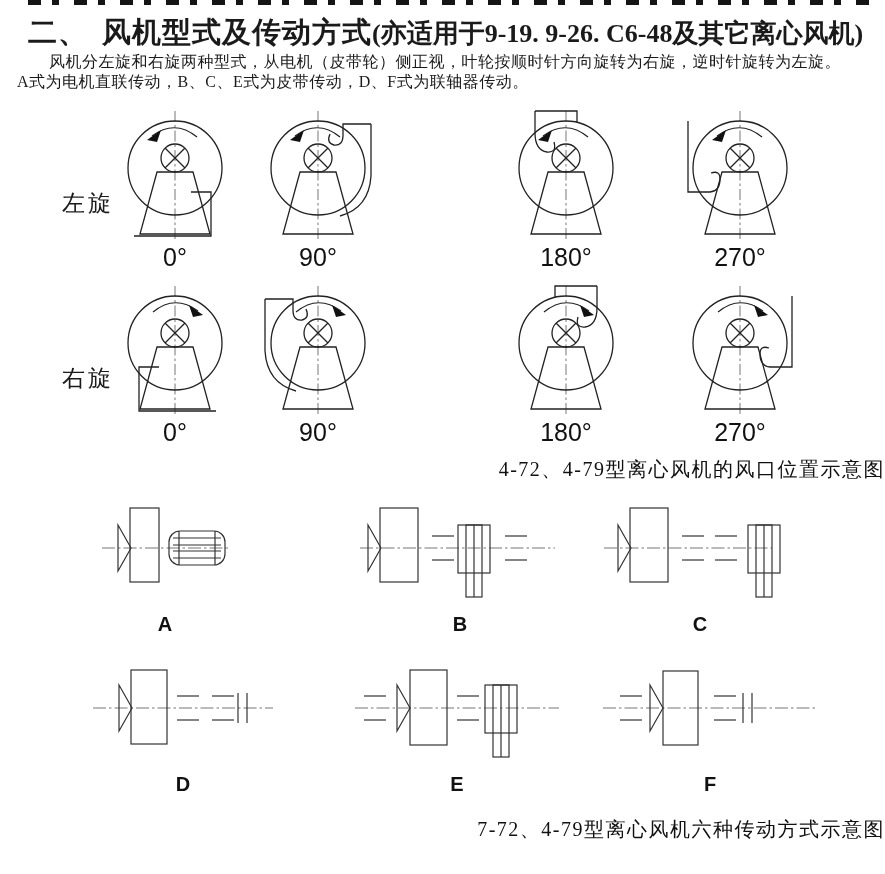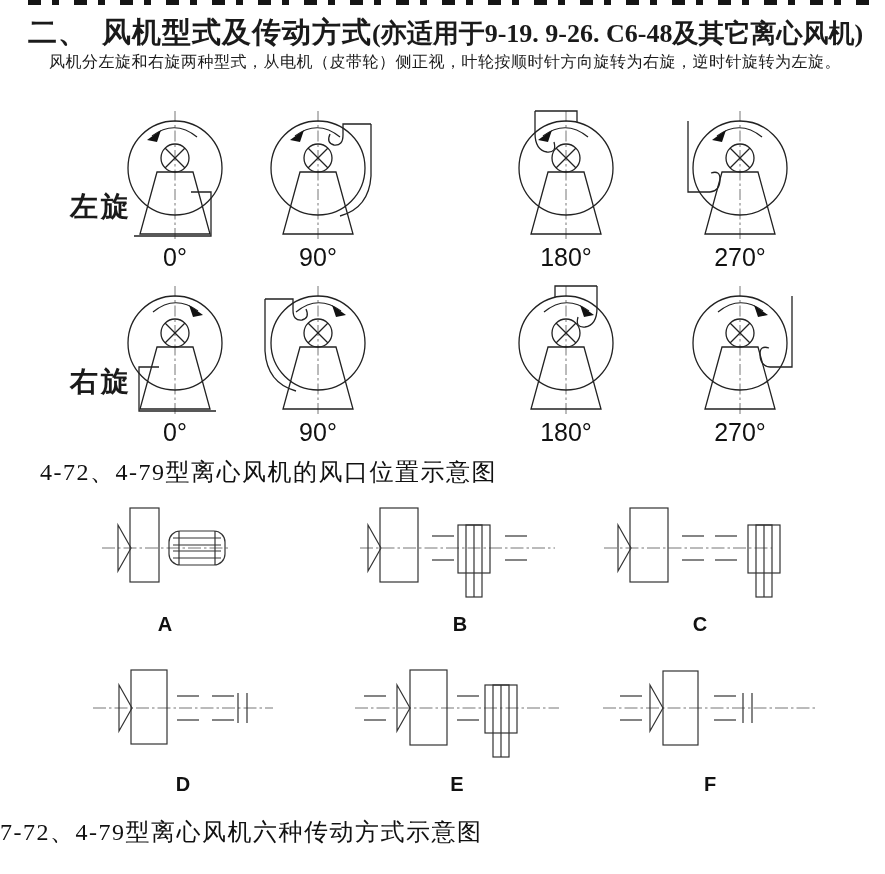--- a/index.html
+++ b/index.html
@@ -6,24 +6,24 @@
   .page{position:relative;width:885px;height:874px;background:#fff;overflow:hidden;
         font-family:"Liberation Serif", serif;color:#1a1a1a;}
   .frag{position:absolute;left:28px;top:0;width:845px;height:5px;
         background:repeating-linear-gradient(90deg,#151515 0 13px,transparent 13px 24px,#151515 24px 31px,transparent 31px 46px);}
   .title{position:absolute;left:28px;top:13px;width:868px;white-space:nowrap;
          font-family:Liberation Serif, serif;font-weight:bold;font-size:29px;letter-spacing:1px;}
   .title .num{margin-right:14px;}
   .title .note{font-size:26px;font-weight:bold;letter-spacing:0;}
   .para{position:absolute;left:17px;top:52px;width:862px;font-size:16px;line-height:20px;letter-spacing:0.5px;}
   .para .l1{text-indent:2em;}
-  .rotlabel{position:absolute;left:70px;width:80px;font-size:28px;font-weight:bold;letter-spacing:3px;}
+  .rotlabel{position:absolute;left:62px;width:80px;font-size:23px;font-weight:normal;letter-spacing:3px;}
   .fan-cell{position:absolute;width:150px;text-align:center;}
   .angle{margin-top:0px;font-family:"Liberation Sans", sans-serif;font-size:25px;font-weight:500;color:#111;}
-  .caption{position:absolute;left:40px;right:0;text-align:left;font-size:24px;letter-spacing:1.5px;color:#111;}
+  .caption{position:absolute;left:40px;right:0;text-align:right;font-size:20px;letter-spacing:1.5px;color:#111;}
   .drive-cell{position:absolute;text-align:center;}
   .dlabel{margin:10px auto 0 auto;font-family:"Liberation Sans", sans-serif;font-size:20px;font-weight:600;color:#111;}
   svg{display:block;}
   .ln{fill:none;stroke:#222;stroke-width:1.3;}
   .ln2{fill:none;stroke:#222;stroke-width:1.2;}
   .cl{stroke:#777;stroke-width:1;fill:none;}
   .dln{fill:none;stroke:#333;stroke-width:1.2;}
 </style>
 </head>
 <body>
@@ -31,20 +31,21 @@
 <div class="page">
 
   <div class="frag"></div>
 
   <div class="title">
     <span class="num">二、</span><span>风机型式及传动方式</span><span class="note">(亦适用于9-19. 9-26. C6-48及其它离心风机)</span>
   </div>
 
   <div class="para">
     <div class="l1">风机分左旋和右旋两种型式，从电机（皮带轮）侧正视，叶轮按顺时针方向旋转为右旋，逆时针旋转为左旋。</div>
+    <div class="l2">A式为电机直联传动，B、C、E式为皮带传动，D、F式为联轴器传动。</div>
   </div>
 
   <div class="rotlabel" style="top:188px">左旋</div>
   <div class="rotlabel" style="top:363px">右旋</div>
 
   <div class="fan-cell" style="left:100px;top:108px">
     <div class="svg-slot">
         <svg viewBox="0 0 150 135" width="150" height="135">
           <g>
             <line x1="75" y1="3" x2="75" y2="133" class="cl" stroke-dasharray="11 3 2.5 3"></line>

